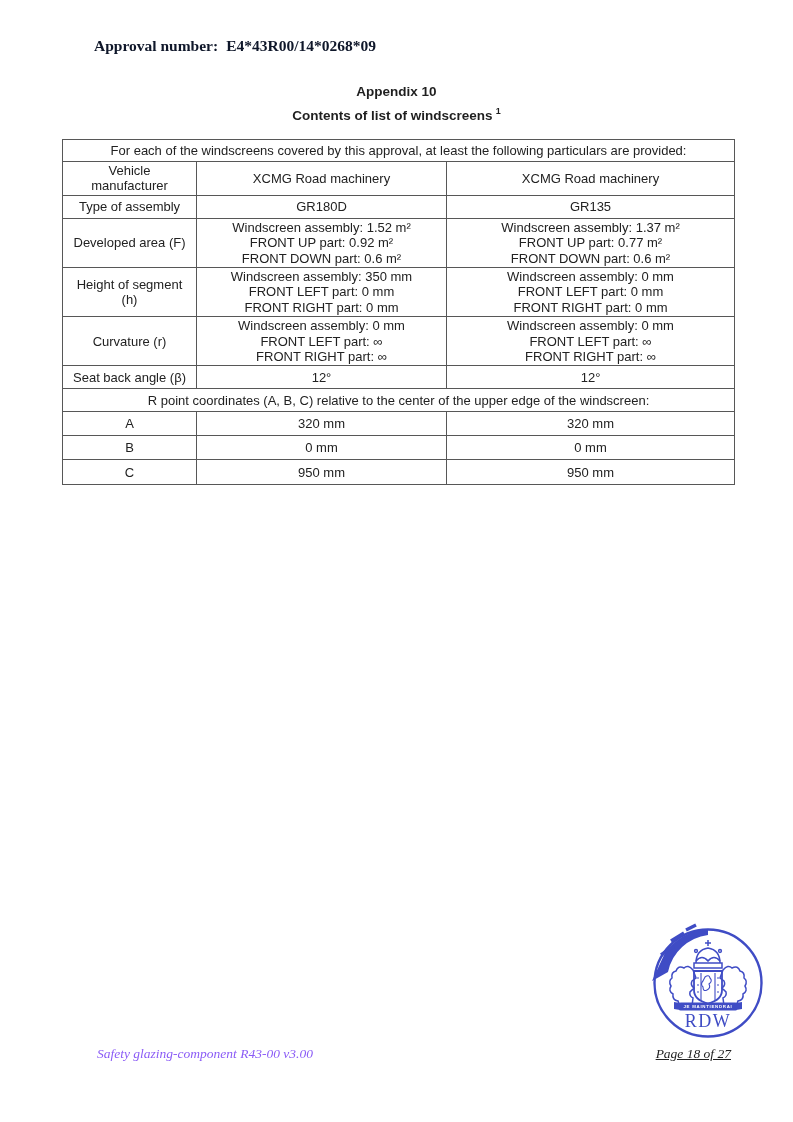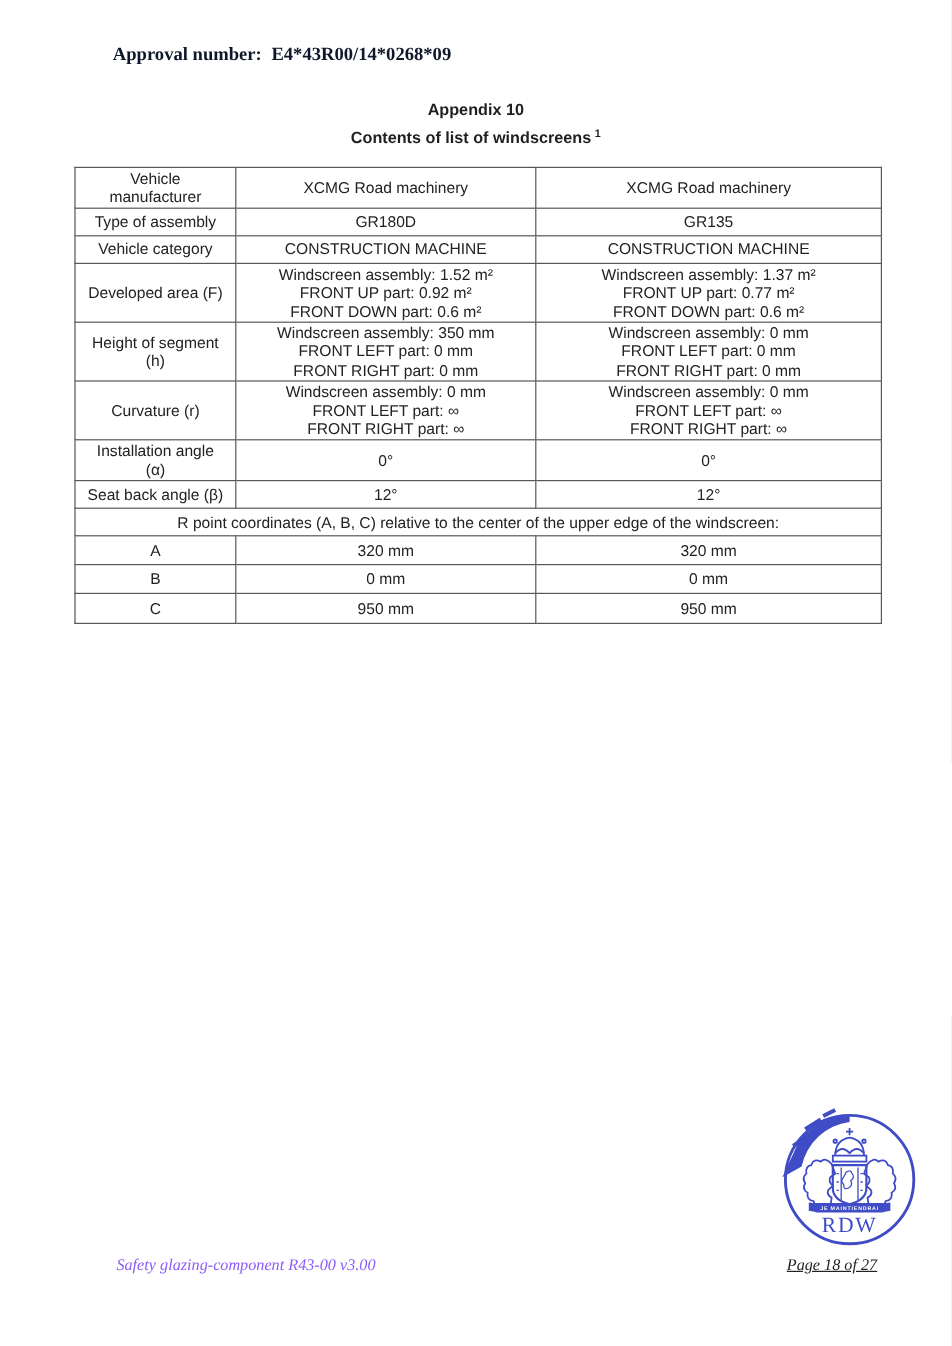--- a/index.html
+++ b/index.html
@@ -112,35 +112,33 @@
     <span>Contents of list of windscreens</span><sup>1</sup>
   </div>
 
   <table class="ws-table">
     <colgroup>
       <col style="width:134px">
       <col style="width:250px">
       <col style="width:288px">
     </colgroup>
     <tbody>
+      <tr class="h22">
+        <td colspan="3" class="span-left">For each of the windscreens covered by this approval, at least the following particulars are provided:</td>
+      </tr>
       <tr class="h33">
         <td>Vehicle
 manufacturer</td>
         <td>XCMG Road machinery</td>
         <td>XCMG Road machinery</td>
       </tr>
       <tr class="h23">
         <td>Type of assembly</td>
         <td>GR180D</td>
         <td>GR135</td>
-      </tr>
-      <tr class="h23">
-        <td>Vehicle category</td>
-        <td>CONSTRUCTION MACHINE</td>
-        <td>CONSTRUCTION MACHINE</td>
       </tr>
       <tr class="h47">
         <td>Developed area (F)</td>
         <td>Windscreen assembly: 1.52 m²
 FRONT UP part: 0.92 m²
 FRONT DOWN part: 0.6 m²</td>
         <td>Windscreen assembly: 1.37 m²
 FRONT UP part: 0.77 m²
 FRONT DOWN part: 0.6 m²</td>
       </tr>
@@ -155,26 +153,20 @@
 FRONT RIGHT part: 0 mm</td>
       </tr>
       <tr class="h48">
         <td>Curvature (r)</td>
         <td>Windscreen assembly: 0 mm
 FRONT LEFT part: ∞
 FRONT RIGHT part: ∞</td>
         <td>Windscreen assembly: 0 mm
 FRONT LEFT part: ∞
 FRONT RIGHT part: ∞</td>
-      </tr>
-      <tr class="h33">
-        <td>Installation angle
-(α)</td>
-        <td>0°</td>
-        <td>0°</td>
       </tr>
       <tr class="h23">
         <td>Seat back angle (β)</td>
         <td>12°</td>
         <td>12°</td>
       </tr>
       <tr class="h23">
         <td colspan="3">R point coordinates (A, B, C) relative to the center of the upper edge of the windscreen:</td>
       </tr>
       <tr class="h24">

